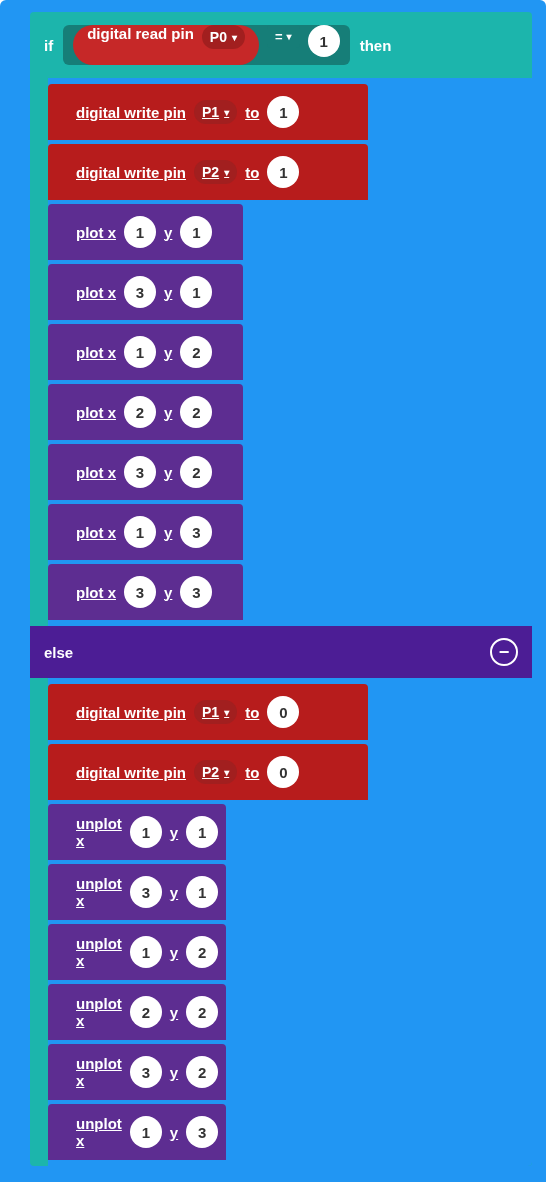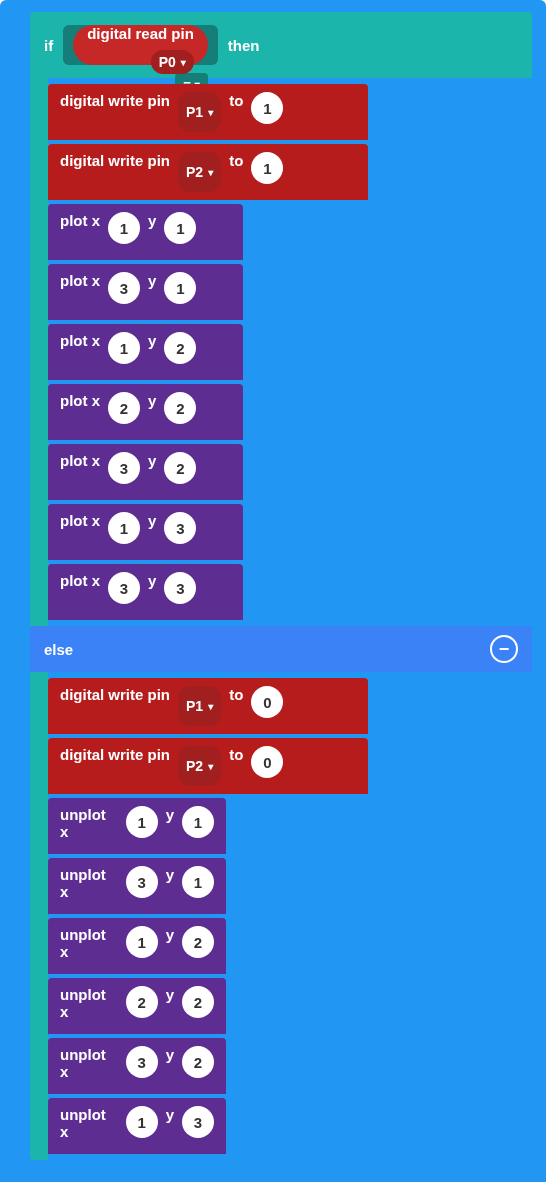--- a/index.html
+++ b/index.html
@@ -33,27 +33,26 @@
   .if-header {
     display: flex;
     align-items: center;
     padding: 10px 14px;
     gap: 10px;
     height: 66px;
     position: relative;
   }
   .hex {
     display: inline-flex;
-    align-items: flex-end;
+    align-items: flex-start;
     height: 40px;
     padding: 0 10px;
     border-radius: 6px;
     gap: 8px;
     position: relative;
-    flex-direction: column;
   }
   .hex-dk {
     background: #167e78;
   }
   .hex-red {
     background: #c62828;
     border-radius: 20px;
     height: 40px;
     padding: 0 14px;
   }
@@ -93,40 +92,42 @@
   .sub-stack {
     background: #2196f3;
     margin-left: 18px;
     padding: 0;
     margin-right: 0;
     width: calc(100% - 18px);
     min-height: 10px;
   }
   .stack-block {
     display: flex;
-    padding: 8px 12px;
+    align-items: center;
+    padding: 8px 28px;
     gap: 8px;
     height: 56px;
     border-radius: 4px 4px 0 0;
     position: relative;
     margin-bottom: 4px;
+    text-decoration: underline;
   }
   .stack-block:last-child { margin-bottom: 0; }
   .red-block { background: #b71c1c; width: 320px; }
   .purple-block { background: #5d2d91; }
   .plot-block { width: 195px; }
   .unplot-block { width: 178px; }
   .else-row {
-    background: #3b82f6;
+    background: #4c1d95;
     padding: 14px 14px;
     display: flex;
     align-items: center;
     justify-content: space-between;
     margin-left: 0;
-    height: 46px;
+    height: 52px;
   }
   .circle-btn {
     width: 28px;
     height: 28px;
     border: 2px solid white;
     border-radius: 50%;
     display: inline-flex;
     align-items: center;
     justify-content: center;
     font-size: 18px;

